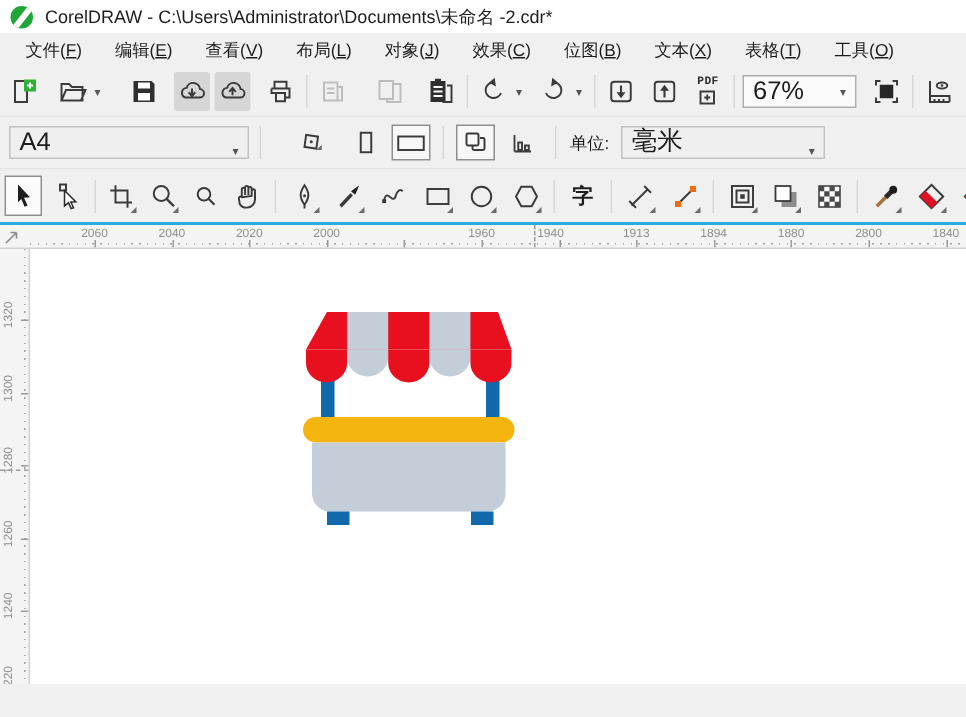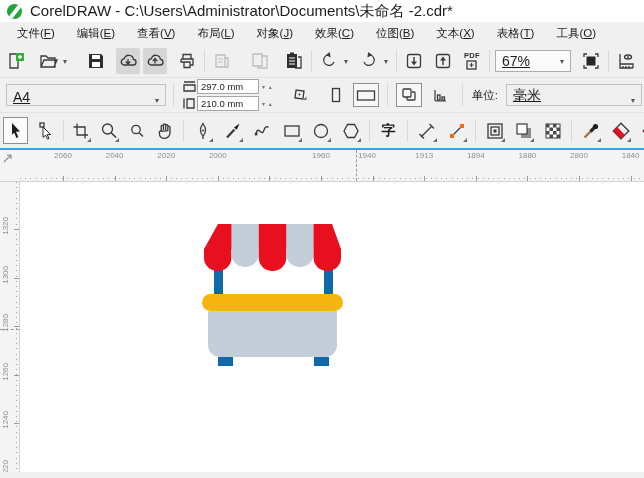--- a/index.html
+++ b/index.html
@@ -4,36 +4,36 @@
 <style>
   * { margin:0; padding:0; box-sizing:border-box; }
   html,body { width:644px; height:478px; }
   body { font-family:"Liberation Sans", sans-serif; }
   .app { position:relative; width:644px; height:478px; background:#f0f0f0; overflow:hidden; font-size:11px; color:#222; }
 
   
   .titlebar { height:22px; background:#ffffff; display:flex; align-items:center; padding-left:7px; }
   .logo { width:15px; height:15px; border-radius:50%; background:#1fa637; position:relative; overflow:hidden; margin-right:8px; flex:0 0 auto; }
   .logo::after { content:""; position:absolute; left:6px; top:-3px; width:4px; height:22px; background:#fff; transform:rotate(38deg); border-radius:2px; }
-  .title-text { font-size:15px; color:#1c1c1c; white-space:nowrap; }
+  .title-text { font-size:12px; color:#1c1c1c; white-space:nowrap; }
 
   
   .menubar { height:23px; background:#f0f0f0; display:flex; align-items:center; padding-left:6px; }
   .menu-item { padding:0 11px; font-size:11.5px; color:#1c1c1c; cursor:default; }
   .menu-item u { text-decoration:underline; }
 
   
   .toolbar { height:33px; background:#f0f0f0; display:flex; align-items:center; border-bottom:1px solid #e3e3e3; }
-  .tbtn { width:24px; height:26px; display:flex; align-items:center; justify-content:center; flex:0 0 auto; position:relative; }
+  .tbtn { width:24px; height:26px; display:flex; align-items:center; justify-content:center; flex:0 0 auto; position:relative;font-family:Liberation Mono, monospace; }
   .tbtn svg { display:block; }
   .pressed { background:#d6d6d6; border-radius:2px; }
   .sep { width:1px; height:22px; background:#d8d8d8; margin:0 5px; flex:0 0 auto; }
   .dd { font-size:8px; color:#555; width:10px; text-align:center; flex:0 0 auto; }
   .combo { height:22px; background:#fafafa; border:1px solid #adadad; display:flex; align-items:center; flex:0 0 auto; }
-  .combo .val { flex:1; padding-left:6px; font-size:14px; color:#1c1c1c;text-decoration:underline; }
+  .combo .val { flex:1; padding-left:6px; font-size:17px; color:#1c1c1c; }
   .combo .arr { width:16px; text-align:center; font-size:8px; color:#555; }
   .pdfstack { display:flex; flex-direction:column; align-items:center; line-height:1; }
   .pdfstack .pdftxt { font-size:7.5px; font-weight:bold; color:#2b2b2b; letter-spacing:0.3px; }
 
   
   .propbar { height:35px; background:#f0f0f0; display:flex; align-items:center; border-bottom:1px solid #e3e3e3; }
   .combo.gray { background:#efefef; border:1px solid #c2c2c2;align-items:flex-end; }
   .sizegroup { display:flex; flex-direction:column; justify-content:center; gap:2px; }
   .sizerow { display:flex; align-items:center; height:15px; }
   .sizeicon { width:16px; display:flex; justify-content:center; }
@@ -52,21 +52,21 @@
 
   
   .tabbar { height:22px; background:#ececec; display:flex; align-items:stretch; }
   .hometab { width:30px; display:flex; align-items:center; justify-content:center; }
   .doctab { display:flex; align-items:center; padding:0 14px; font-size:11.5px; color:#2a2a2a; }
   .doctab.active { background:#cfe7f8; }
   .newtab { width:26px; display:flex; align-items:center; justify-content:center; color:#9a9a9a; font-size:13px; }
   .accent-line { height:2px; background:#29abe2; }
 
   
-  .hruler { position:relative; height:32px; background:#f4f4f4; border-bottom:1px solid #d2d2d2; overflow:hidden;text-decoration:underline; }
+  .hruler { position:relative; height:16px; background:#f4f4f4; border-bottom:1px solid #d2d2d2; overflow:hidden;text-decoration:underline; }
   .hruler .dots { position:absolute; left:20px; right:0; bottom:2px; height:1px;
     background:repeating-linear-gradient(90deg,#a0a0a0 0 1px,transparent 1px 5.2px); }
   .hlabel { position:absolute; top:1px; transform:translateX(-50%); font-size:8px; color:#8f8f8f; }
   .htick { position:absolute; bottom:0; width:1px; height:5px; background:#999; }
   .hmarker { position:absolute; top:0; bottom:0; width:0; border-left:1px dashed #9a9a9a; }
   .corner { position:absolute; left:2px; top:2px; }
   .body-row { position:relative; height:290px; background:#fff; }
   .vruler { position:absolute; left:0; top:0; width:20px; height:100%; background:#f4f4f4; border-right:1px solid #d2d2d2; overflow:hidden; }
   .vruler .dots { position:absolute; top:0; bottom:0; right:2px; width:1px;
     background:repeating-linear-gradient(180deg,#a0a0a0 0 1px,transparent 1px 5.2px); }
@@ -223,40 +223,20 @@
         </svg>
     </div>
   </div>
 
   <div class="propbar">
     <div class="combo gray" style="width:160px; margin-left:6px">
       <span class="val">A4</span>
       <span class="arr">▾</span>
     </div>
     <div class="sep" style="margin:0 7px"></div>
-    <div class="sizegroup">
-      <div class="sizerow">
-        <span class="sizeicon">
-          <svg width="13" height="11" viewBox="0 0 13 11">
-              <path class="icon-stroke" d="M1,1 h11 M1,4 h11 v6 h-11 z" stroke-width="1"></path>
-            </svg>
-        </span>
-        <span class="sizefield">297.0 mm</span>
-        <span class="spin">▾ ▴</span>
-      </div>
-      <div class="sizerow">
-        <span class="sizeicon">
-          <svg width="13" height="11" viewBox="0 0 13 11">
-              <path class="icon-stroke" d="M1,0.5 v10 M4,1 h7 v9 h-7 z" stroke-width="1"></path>
-            </svg>
-        </span>
-        <span class="sizefield">210.0 mm</span>
-        <span class="spin">▾ ▴</span>
-      </div>
-    </div>
     <div class="pbtn" style="margin-left:14px">
       <svg width="18" height="18" viewBox="0 0 18 18">
           <rect x="4.5" y="4.5" width="8" height="8" class="icon-stroke" transform="rotate(8 8.5 8.5)"></rect>
           <circle cx="8.5" cy="8.5" r="1" fill="#3a3a3a"></circle>
           <polygon points="12,14 15.5,14 15.5,10.5" fill="#6b6b6b"></polygon>
         </svg>
     </div>
     <div class="pbtn" style="margin-left:10px">
       <svg width="18" height="18" viewBox="0 0 18 18">
           <rect x="5.5" y="2.5" width="7" height="13" class="icon-stroke"></rect>

